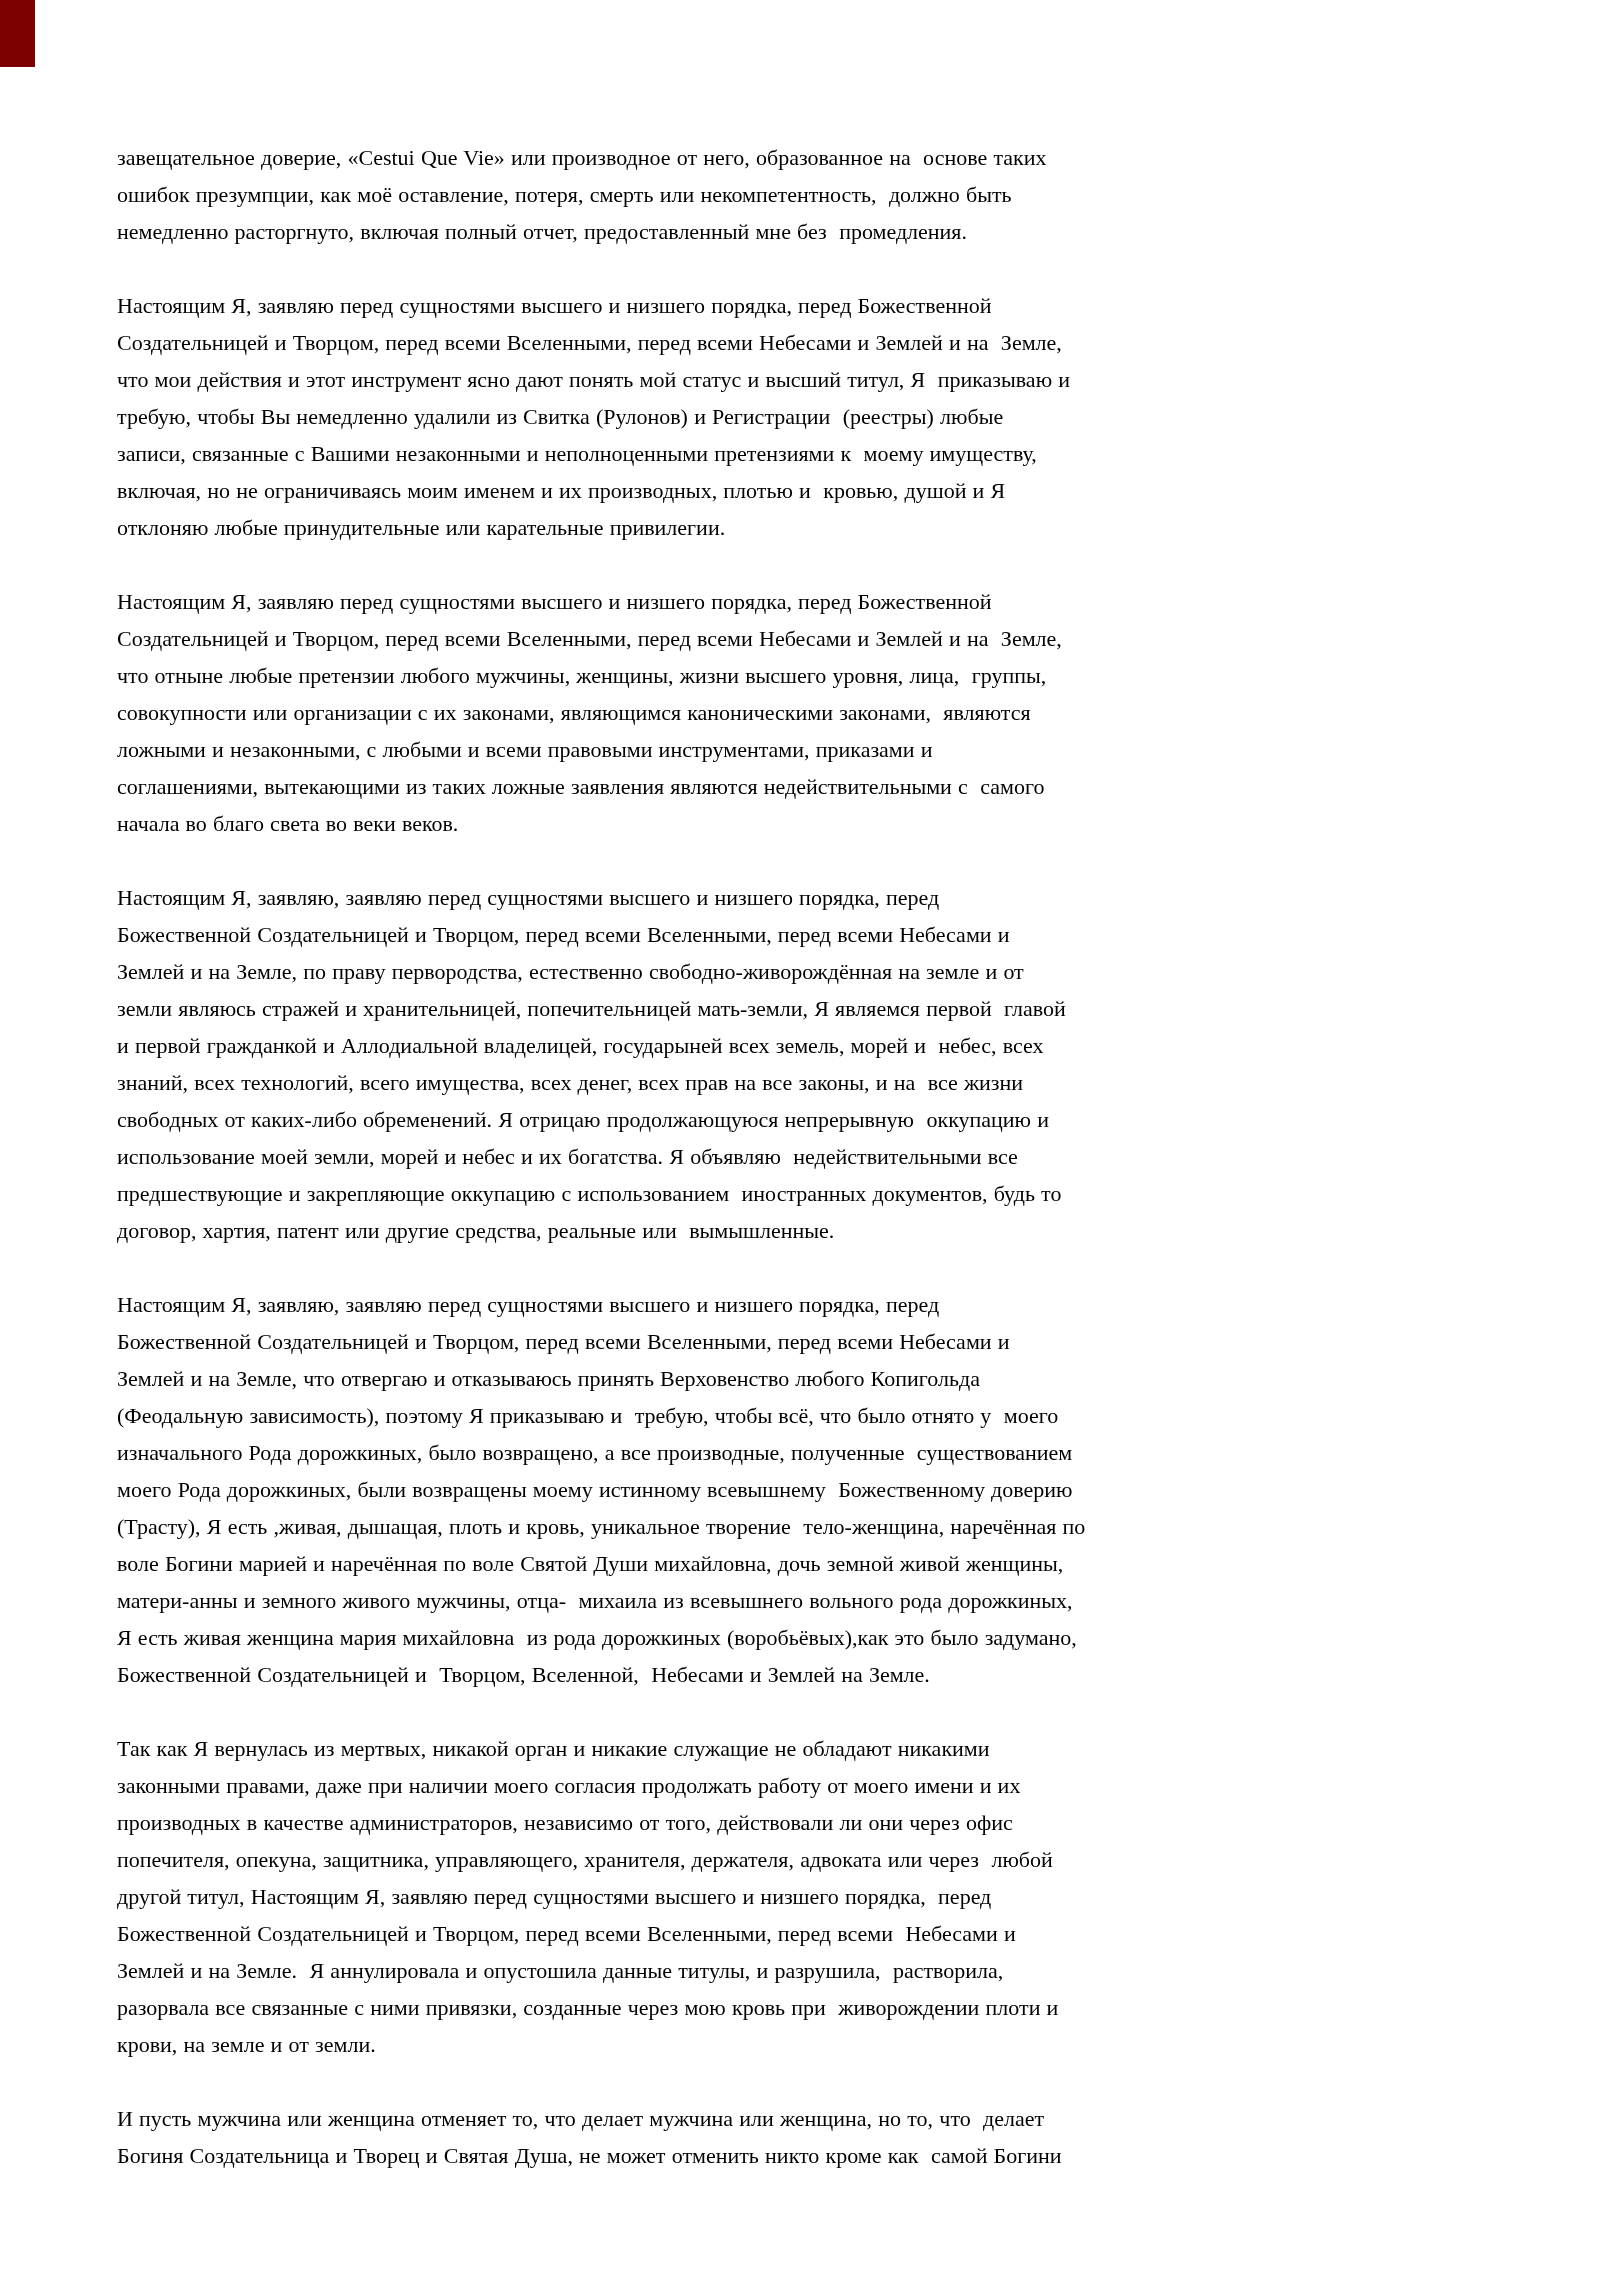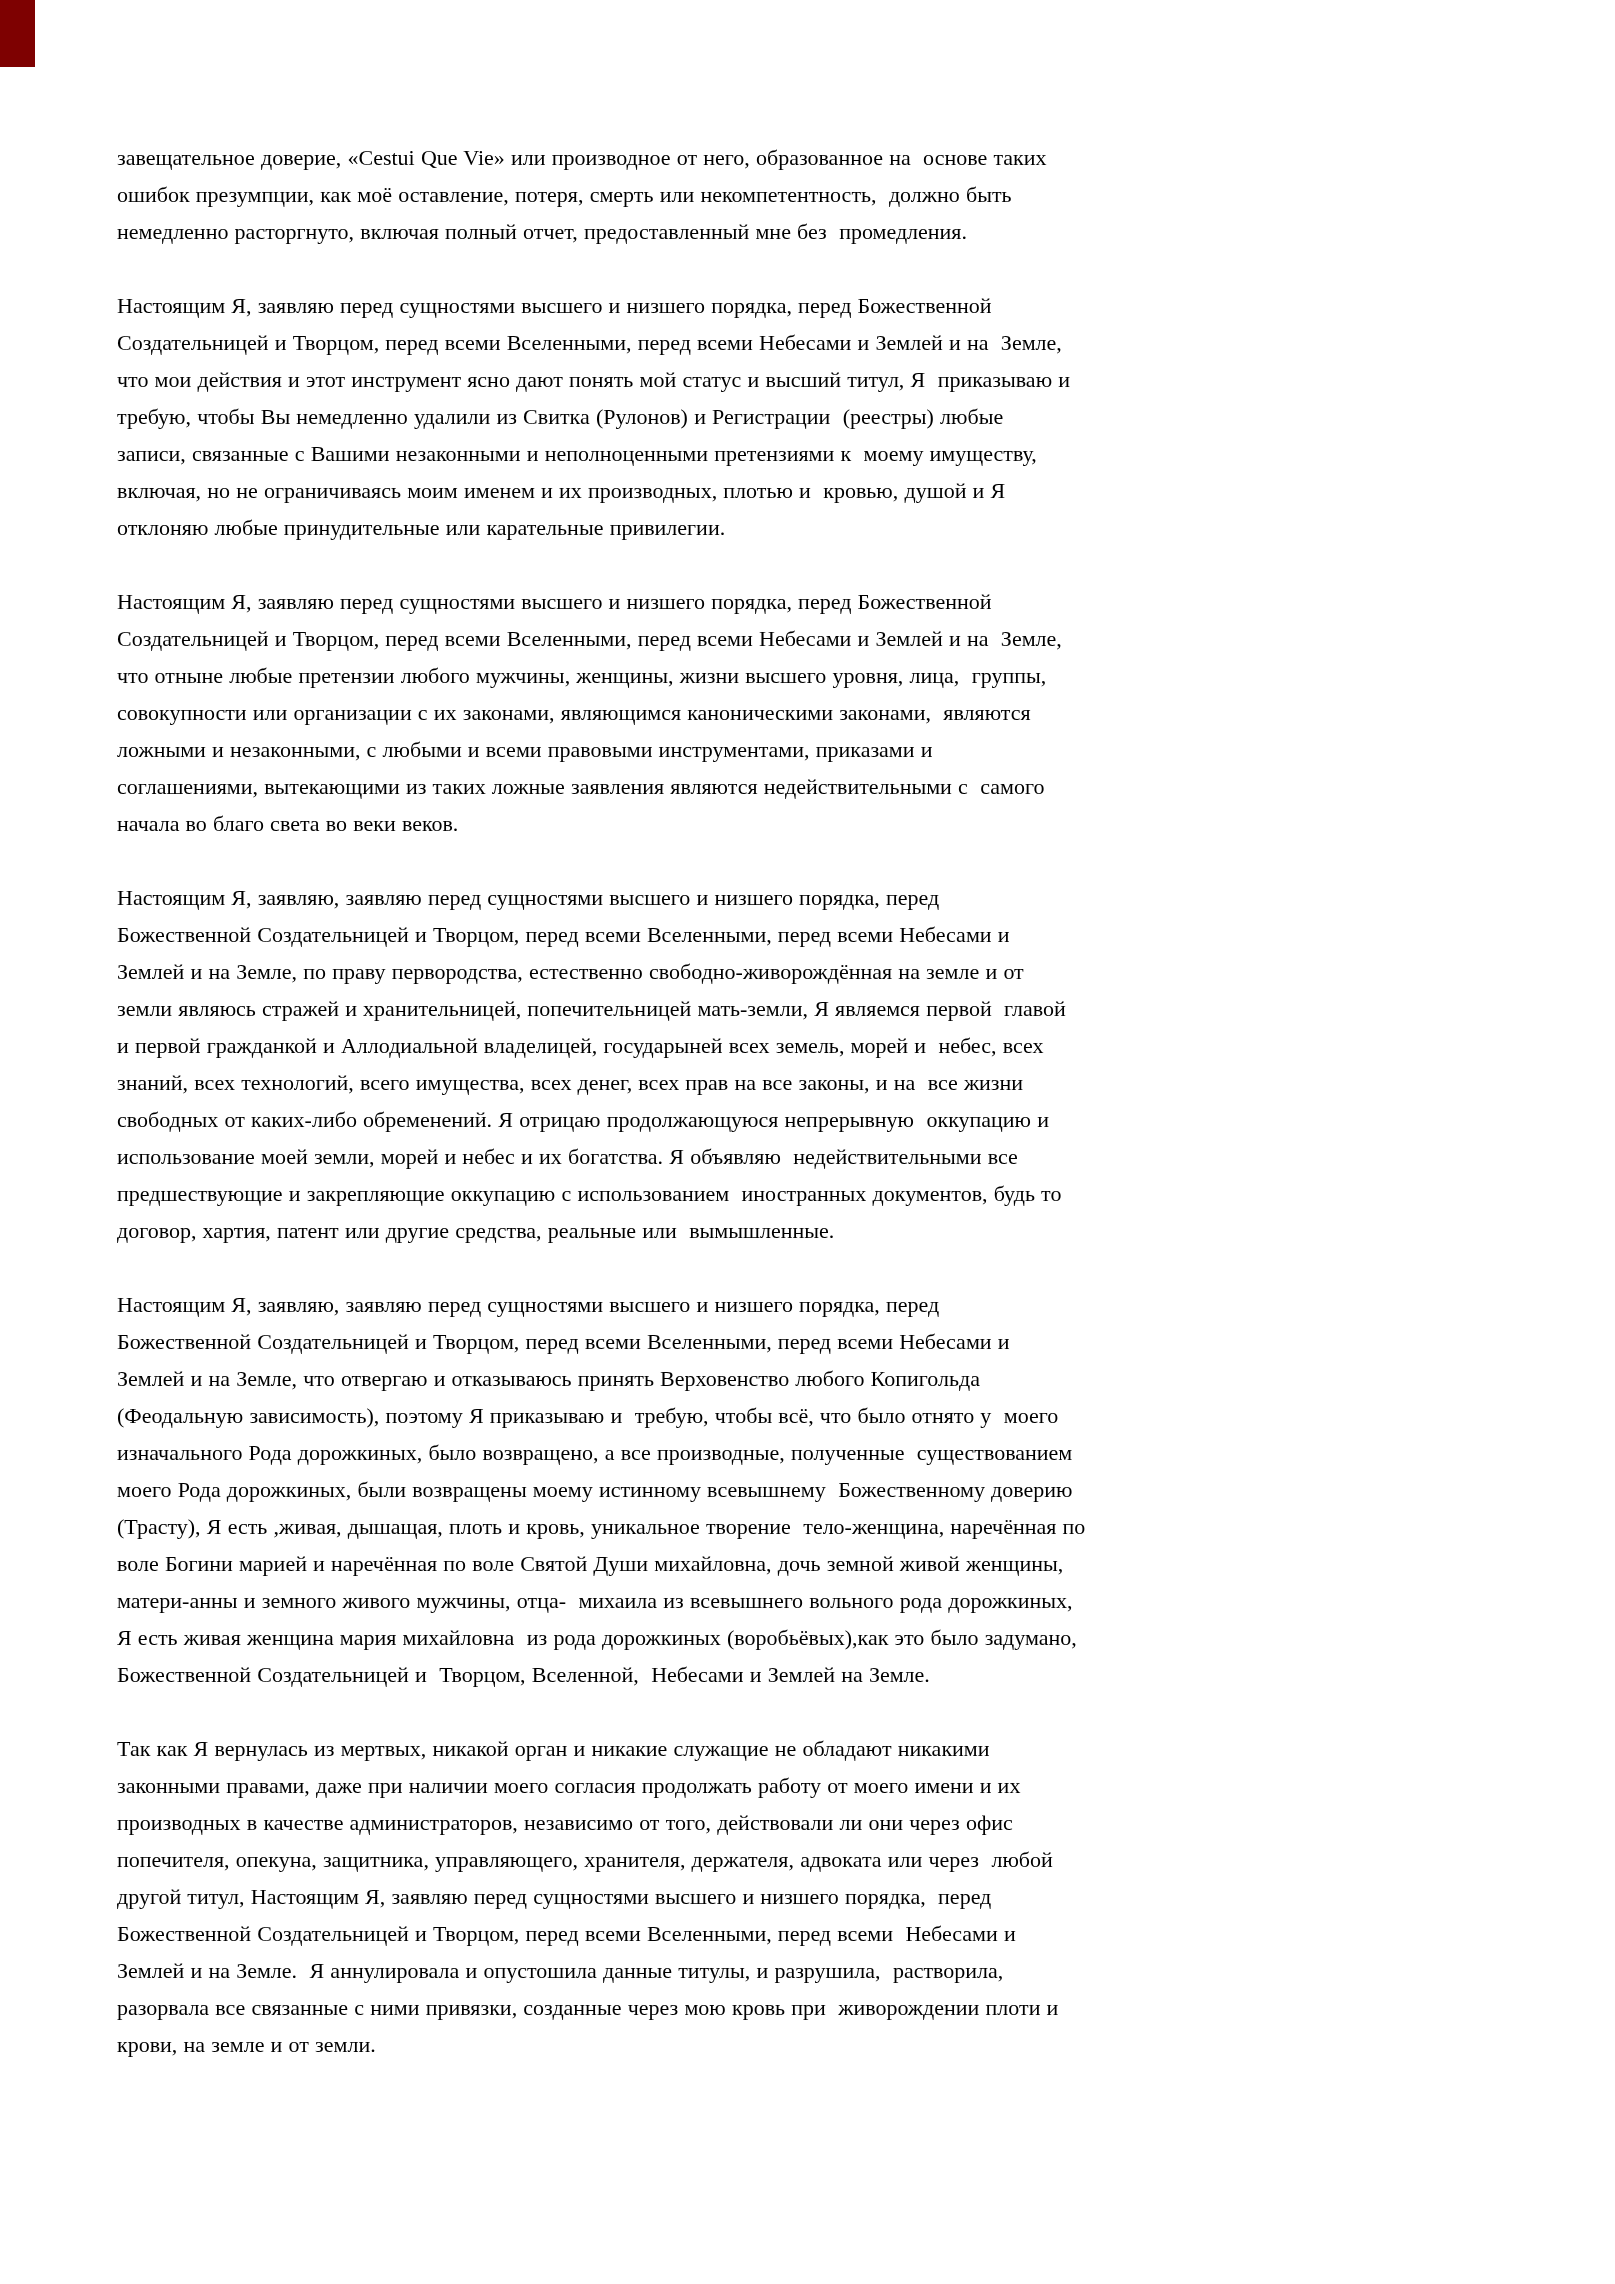--- a/index.html
+++ b/index.html
@@ -85,15 +85,17 @@
 Божественной Создательницей и  Творцом, Вселенной,  Небесами и Землей на Земле.</p>
     <p class="doc-par">Так как Я вернулась из мертвых, никакой орган и никакие служащие не обладают никакими
 законными правами, даже при наличии моего согласия продолжать работу от моего имени и их
 производных в качестве администраторов, независимо от того, действовали ли они через офис
 попечителя, опекуна, защитника, управляющего, хранителя, держателя, адвоката или через  любой
 другой титул, Настоящим Я, заявляю перед сущностями высшего и низшего порядка,  перед
 Божественной Создательницей и Творцом, перед всеми Вселенными, перед всеми  Небесами и
 Землей и на Земле.  Я аннулировала и опустошила данные титулы, и разрушила,  растворила,
 разорвала все связанные с ними привязки, созданные через мою кровь при  живорождении плоти и
 крови, на земле и от земли.</p>
+    <p class="doc-par">И пусть мужчина или женщина отменяет то, что делает мужчина или женщина, но то, что  делает
+Богиня Создательница и Творец и Святая Душа, не может отменить никто кроме как  самой Богини</p>
   </div>
 </div>
 
 
 </body></html>

